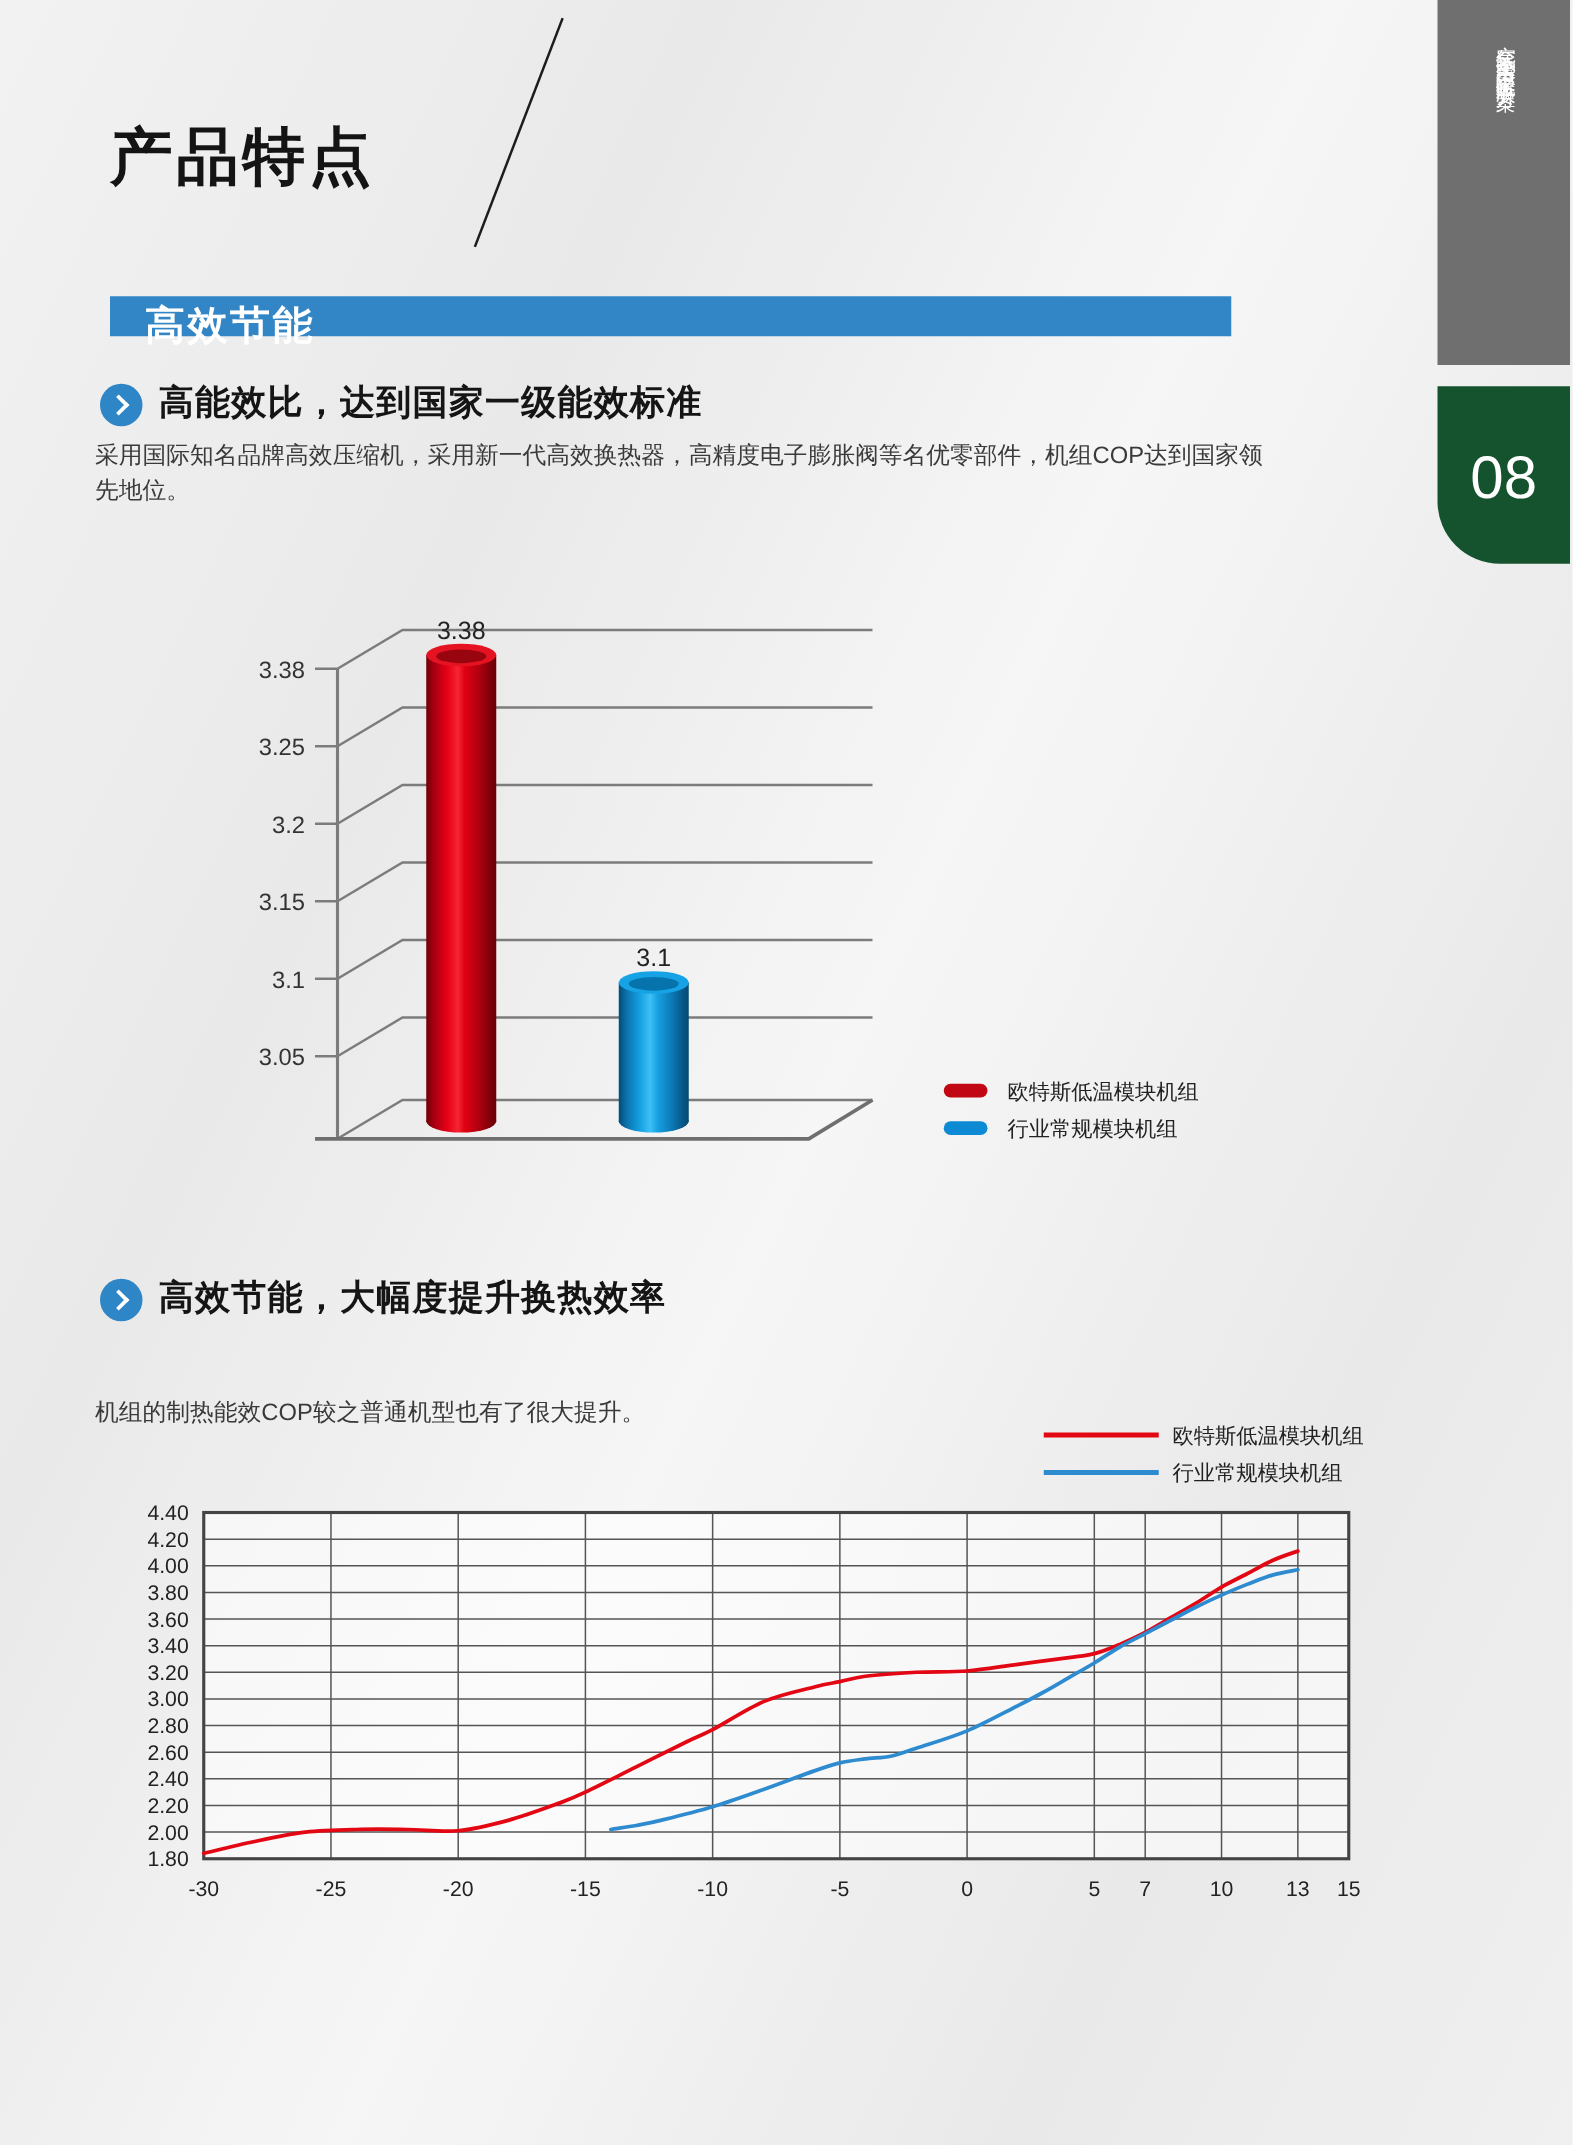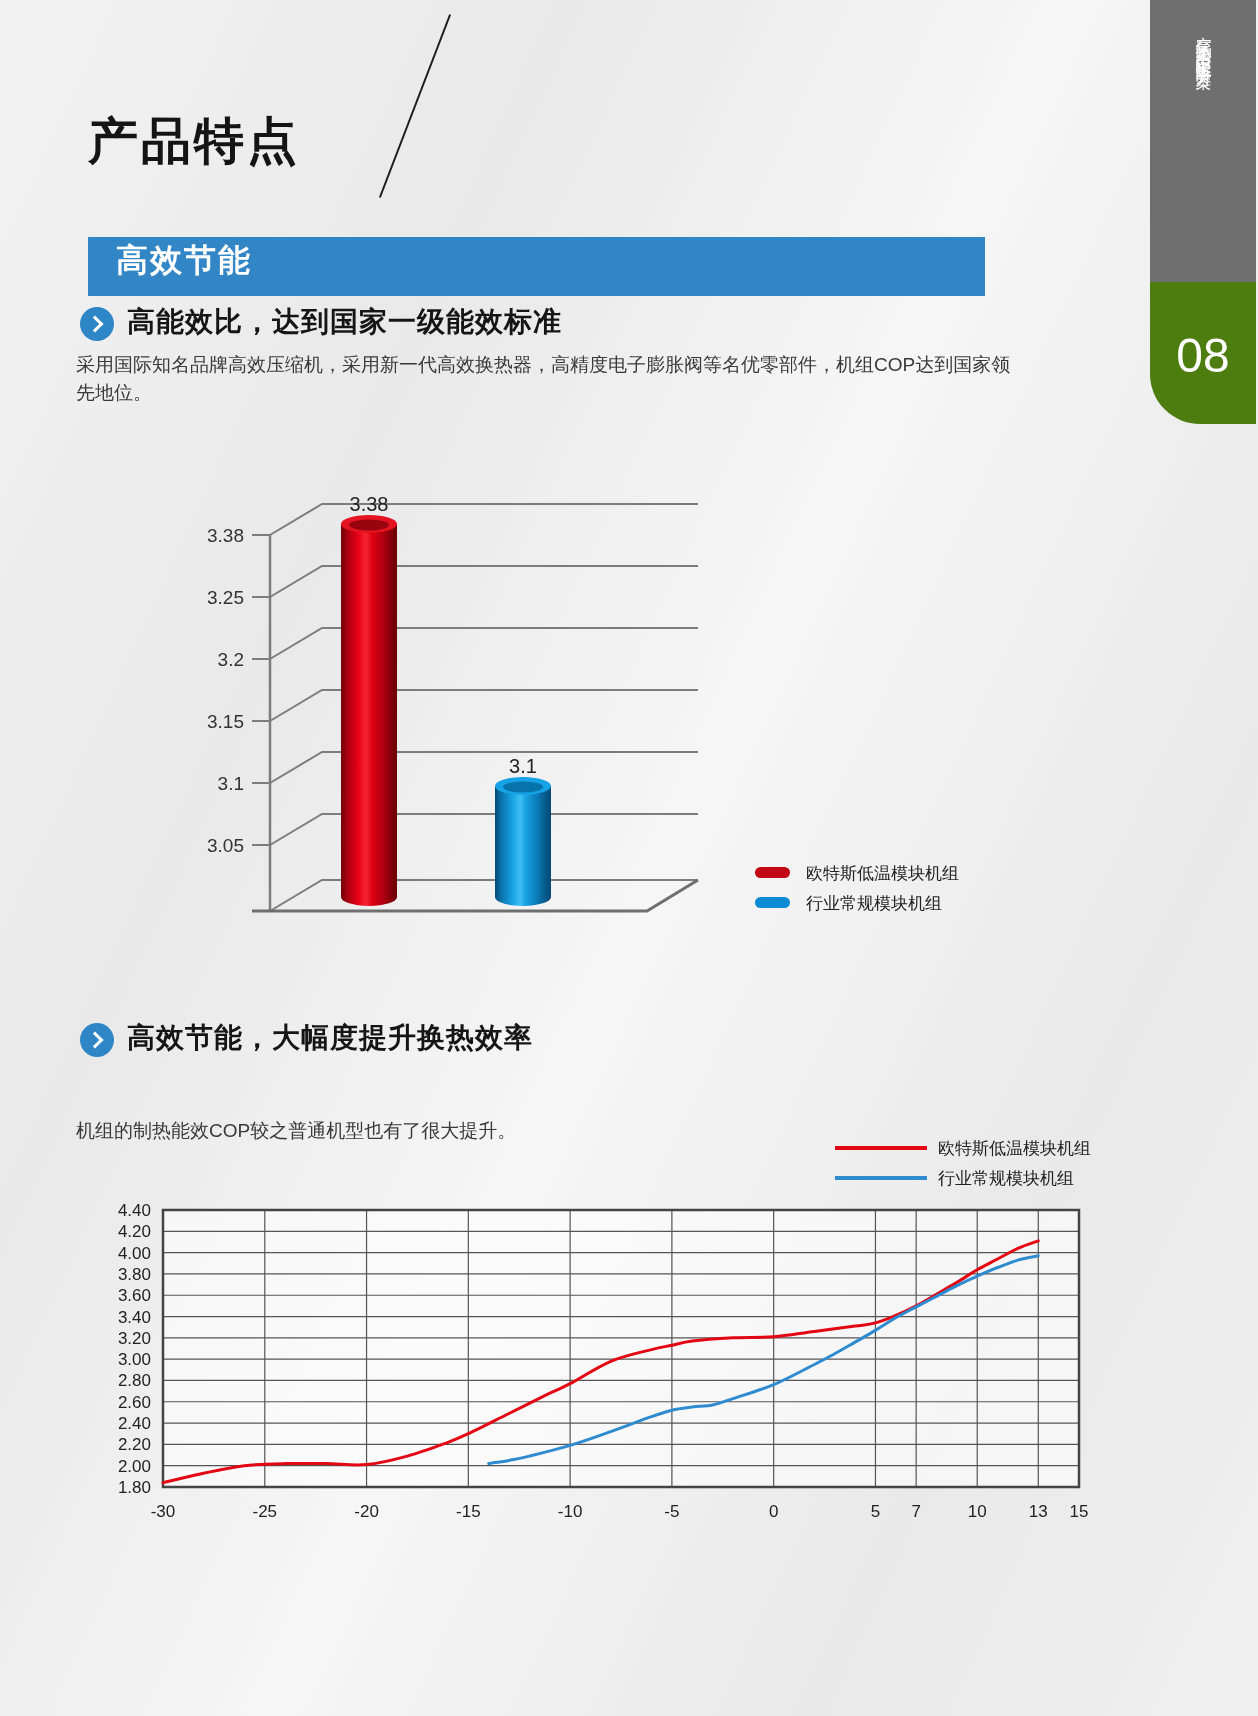--- a/index.html
+++ b/index.html
@@ -2,27 +2,27 @@
 <html><head>
 <meta charset="utf-8">
 <style>
   html,body{margin:0;padding:0;}
   body{
     width:1258px;height:1716px;position:relative;overflow:hidden;
     font-family:"Liberation Sans","DejaVu Sans",sans-serif;
     background:linear-gradient(115deg,#f2f2f2 0%,#e9e9e9 28%,#f6f6f6 52%,#e9e9e9 78%,#f0f0f0 100%);
   }
   .slash{position:absolute;left:414px;top:8px;width:2px;height:196px;background:#1c1c1c;transform:rotate(21deg);}
-  h1.page-title{position:absolute;left:88px;top:108px;margin:0;font-size:50px;font-weight:700;color:#141414;letter-spacing:3px;}
-  .banner{position:absolute;left:88px;top:237px;width:897px;height:59px;background:#3386c6;box-sizing:border-box;
+  h1.page-title{position:absolute;left:88px;top:92px;margin:0;font-size:50px;font-weight:700;color:#141414;letter-spacing:3px;}
+  .banner{position:absolute;left:88px;top:237px;width:897px;height:32px;background:#3386c6;box-sizing:border-box;
     color:#fff;font-size:32px;font-weight:600;line-height:47px;padding-left:28px;letter-spacing:2px;}
   .side-gray{position:absolute;left:1150px;top:0;width:106px;height:292px;background:#6f6f70;}
   .vtext{position:absolute;left:50%;transform:translateX(-50%);top:24px;
     writing-mode:vertical-rl;color:#fff;font-size:16px;letter-spacing:3px;}
-  .side-blue{position:absolute;left:1150px;top:282px;width:106px;height:142px;background:#4d7c0f;
+  .side-blue{position:absolute;left:1150px;top:309px;width:106px;height:142px;background:#14532d;
     border-bottom-left-radius:50px;display:flex;align-items:center;justify-content:center;
     color:#fff;font-size:48px;font-weight:400;box-sizing:border-box;padding-top:4px;}
   .sec-head{position:absolute;display:flex;align-items:flex-end;gap:13px;}
   #sec1{left:80px;top:303px;} #sec2{left:80px;top:1019px;}
   .chev{width:34px;height:34px;border-radius:50%;background:#2f86c7;display:flex;align-items:center;justify-content:center;flex:0 0 auto;}
   .chev::after{content:"";width:9px;height:9px;border-top:3px solid #fff;border-right:3px solid #fff;transform:rotate(45deg);margin-left:-4px;}
   .sec-head h2{margin:0;font-size:28px;font-weight:700;color:#151515;letter-spacing:1px;}
   p.body-text{position:absolute;margin:0;font-size:19px;line-height:28px;color:#3a3a3a;}
   #body1{left:76px;top:351px;width:952px;}
   #body2{left:76px;top:1071px;width:952px;margin-top:46px;}

